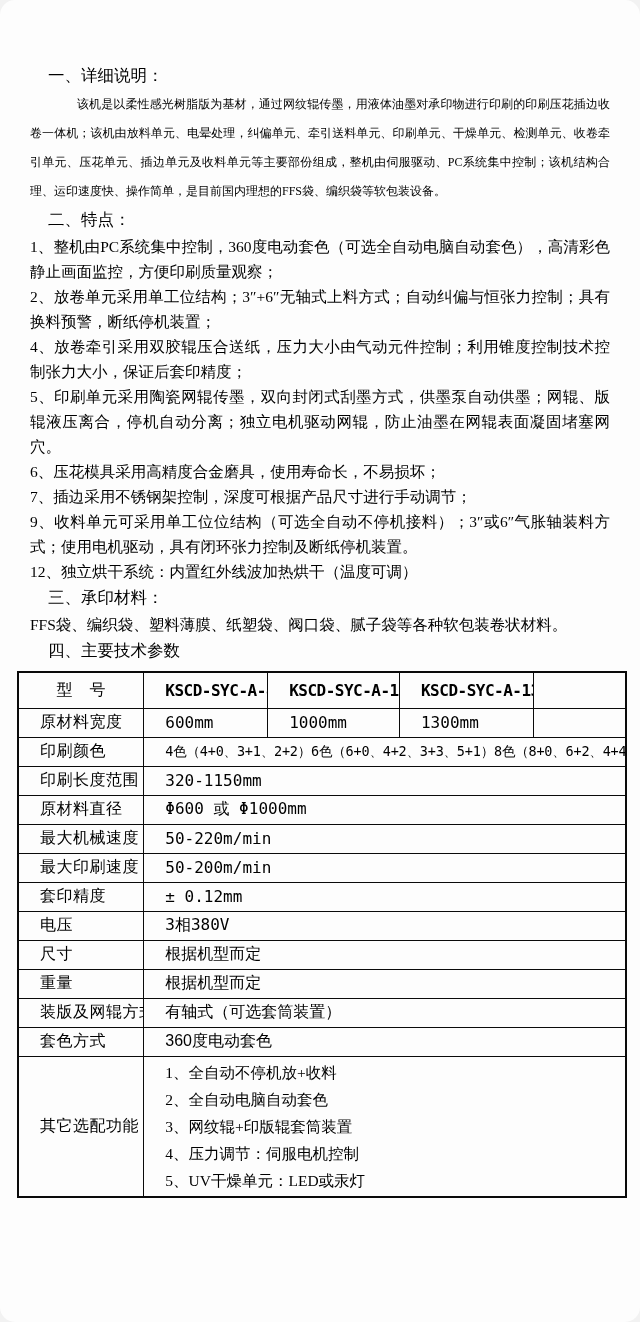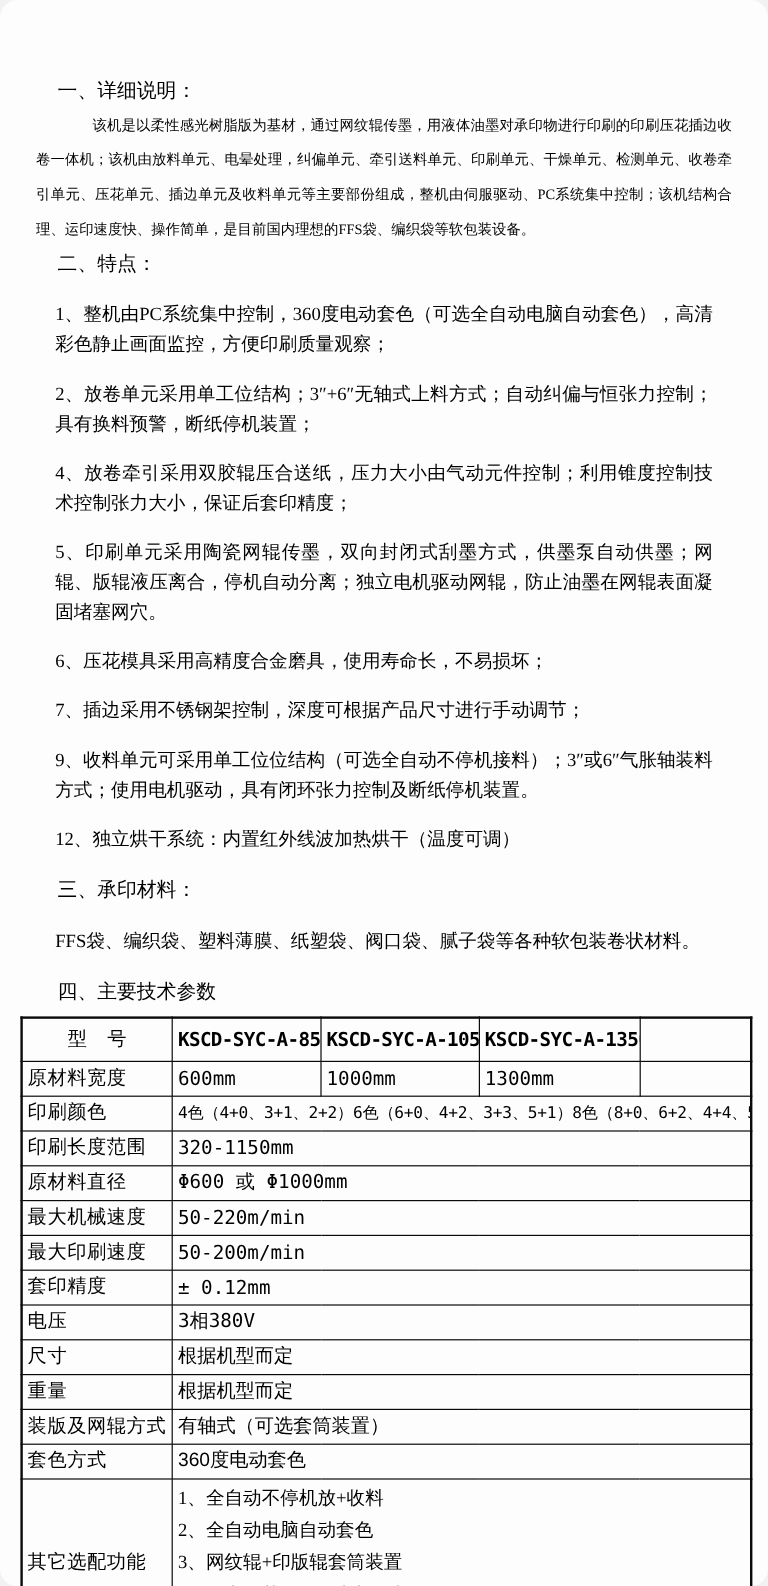--- a/index.html
+++ b/index.html
@@ -27,38 +27,38 @@
   }
   .para{
     margin:0;
     font-size:12px;
     line-height:29px;
     text-align:justify;
     text-justify:inter-ideograph;
   }
   .para.indent{ text-indent:47px; }
   .feat{
-    margin:16px;
+    margin:0;
     font-size:15.5px;
     line-height:25px;
     text-align:justify;
     text-justify:inter-ideograph;
   }
   table.spec{
     table-layout:fixed;
     width:610px;
     margin-left:-13px;
     margin-top:6px;
     border-collapse:collapse;
     border:2px solid #0a0a0a;
   }
   table.spec td{
     border:1.5px solid #0a0a0a;
     font-size:16px;
-    padding:2px 4px;
+    padding:2px 21px;
     vertical-align:middle;
     overflow:hidden;
   }
   tr.hdr{ height:36px; }
   tr.std{ height:29px; }
   td.lbl{
     padding-left:8px;
     letter-spacing:0.5px;
     white-space:nowrap;
   }

